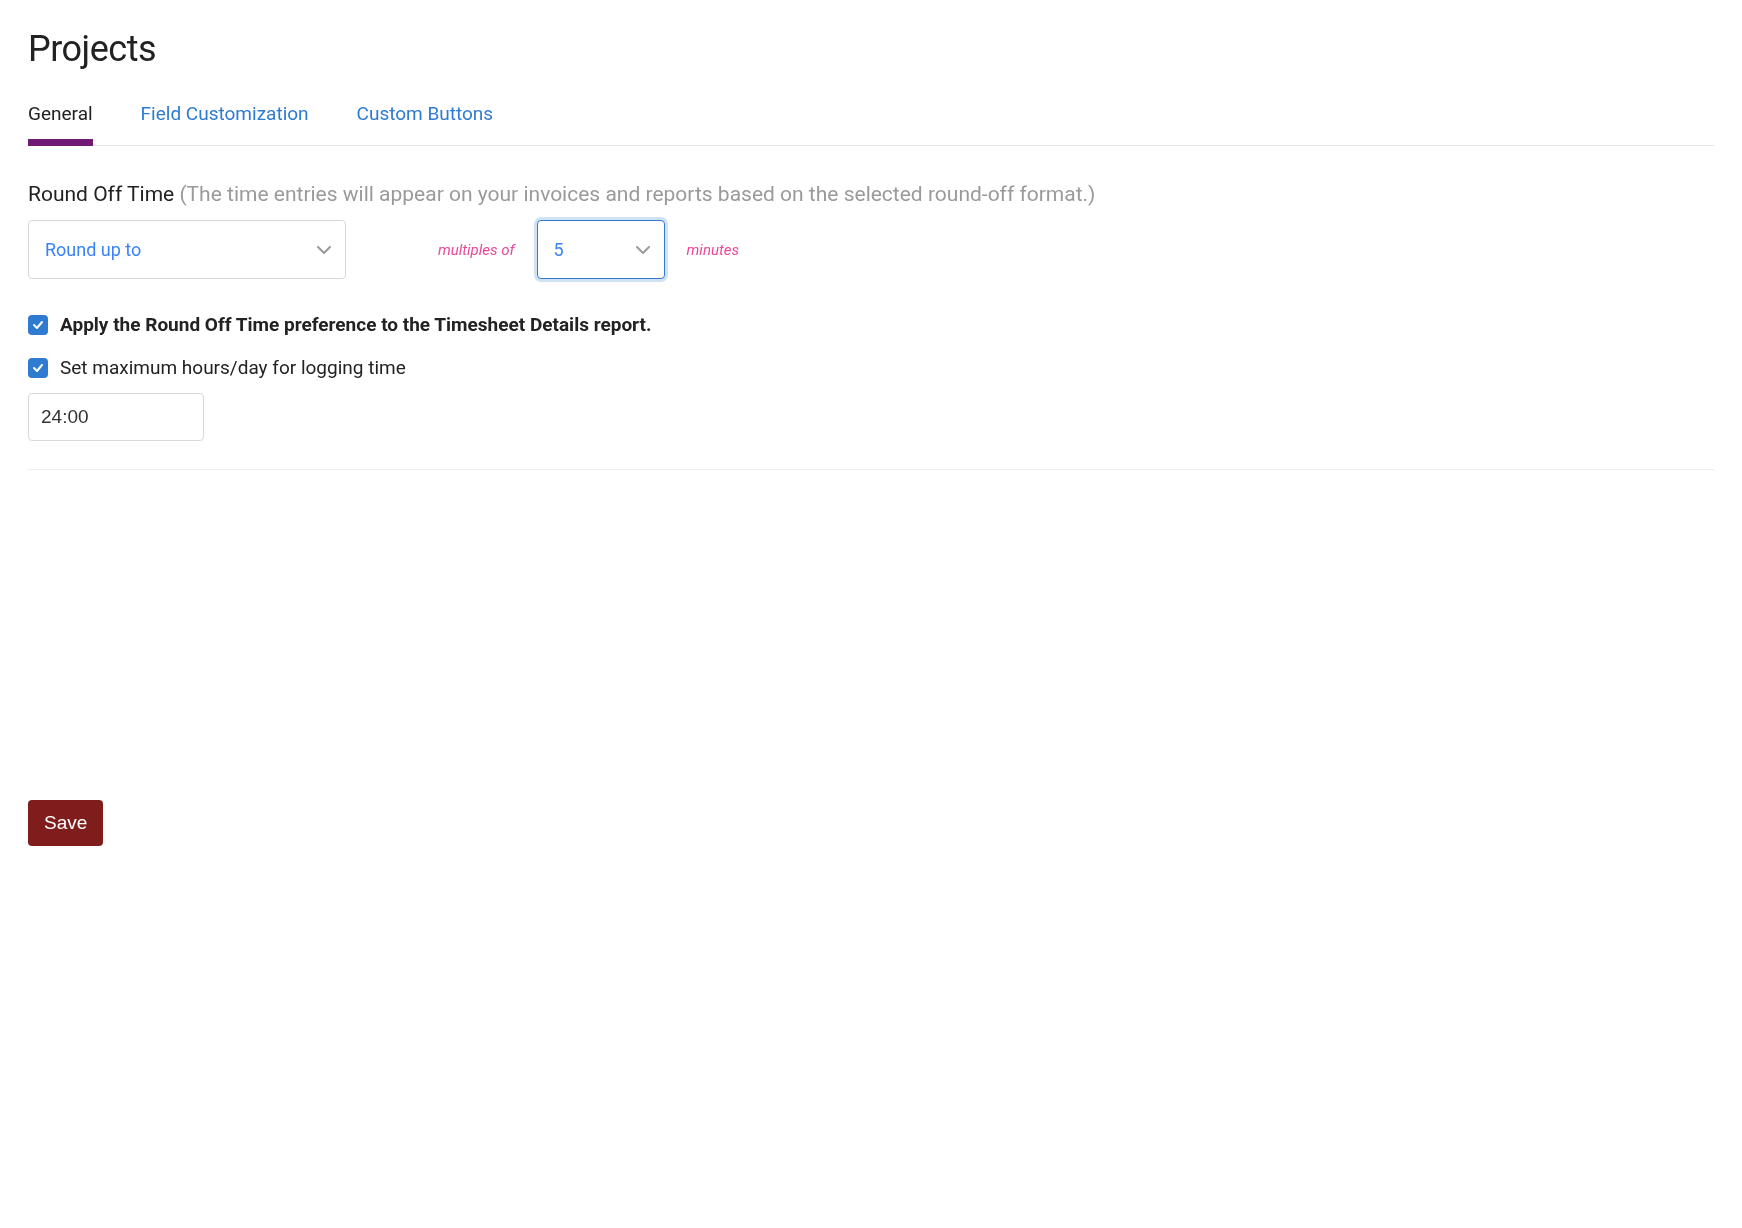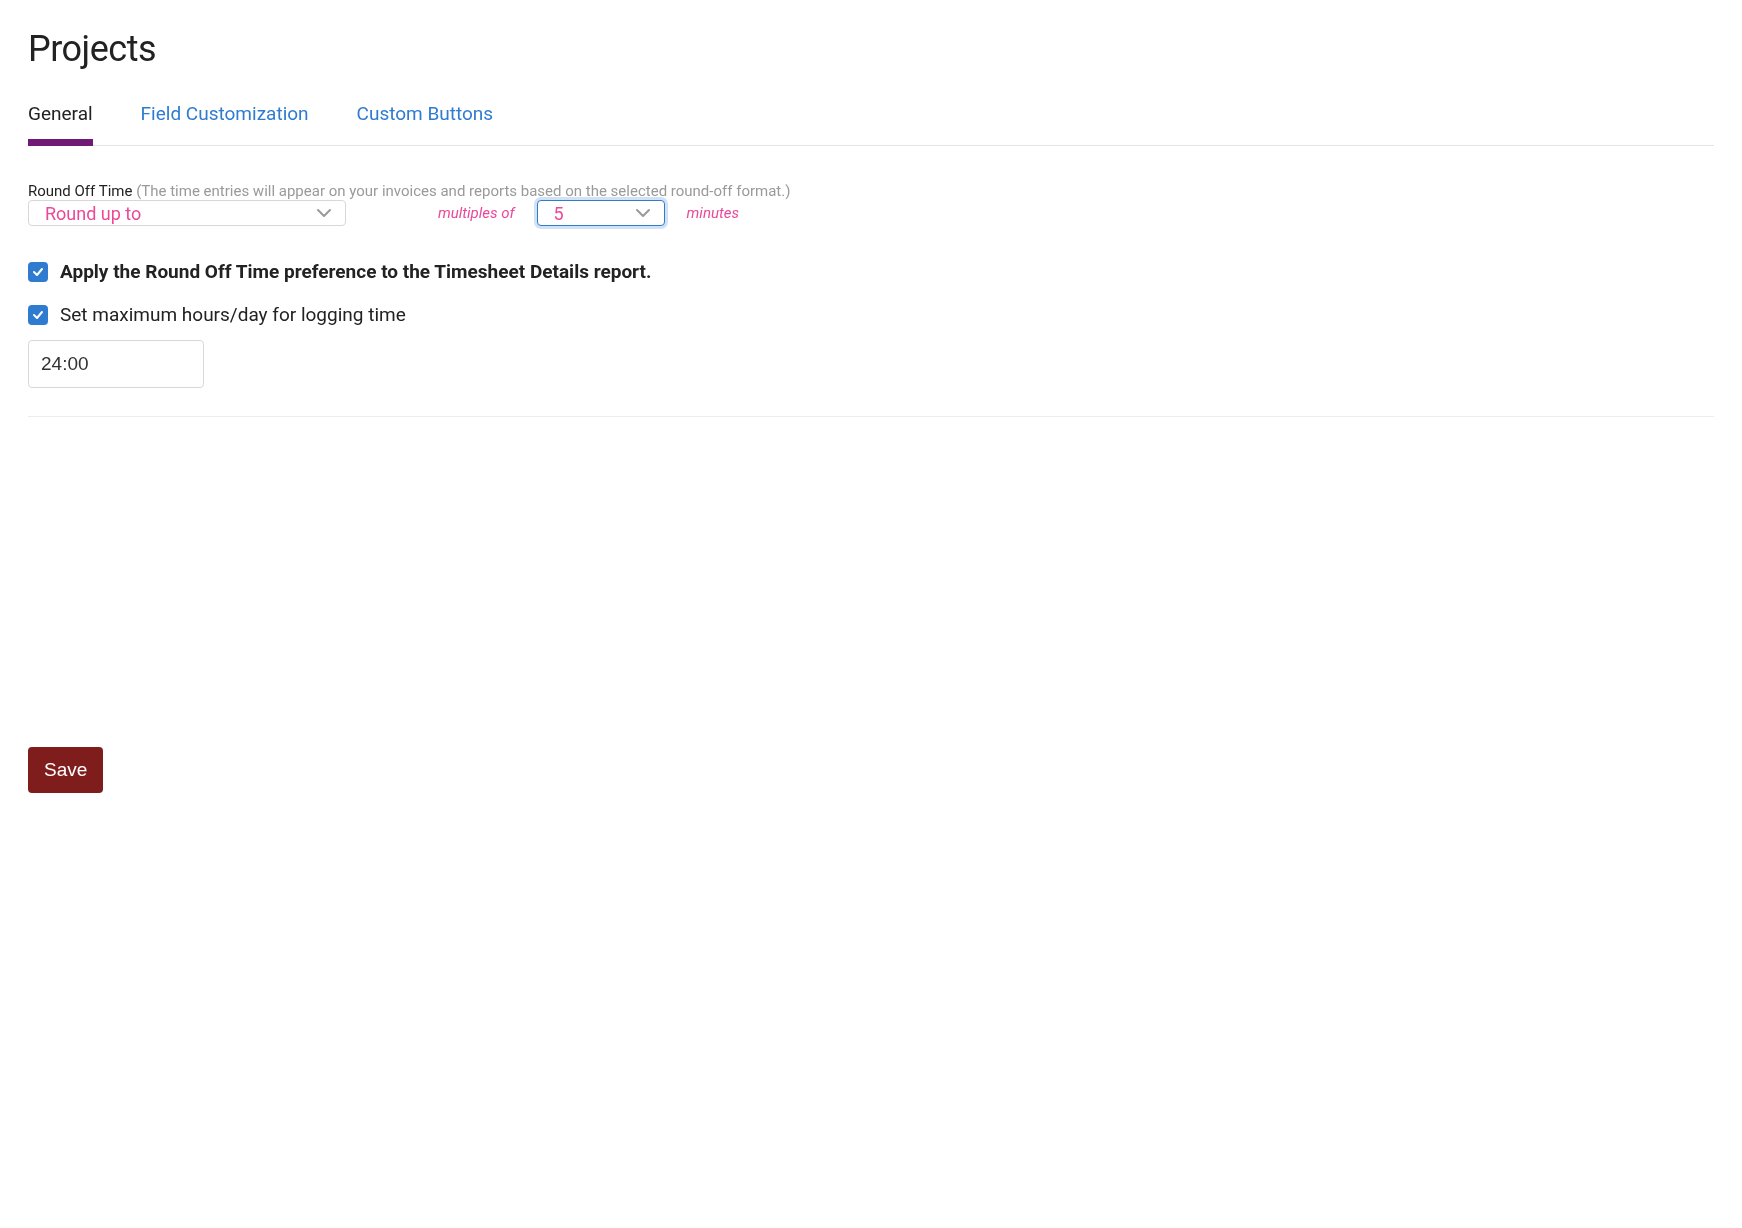--- a/index.html
+++ b/index.html
@@ -31,44 +31,45 @@
     cursor: pointer;
     border-bottom: 4px solid transparent;
     margin-bottom: -1px;
   }
   .tab.active {
     color: #222;
     border-bottom: 7px solid #701a75;
     font-weight: 400;
   }
   .section-label {
-    font-size: 15px;
-    color: #222;
+    font-size: 21px;
+    color: #222;
+    margin-bottom: 14px;
   }
   .section-label .hint {
     color: #9a9a9a;
     font-weight: 400;
   }
   .row {
     display: flex;
     align-items: center;
     gap: 22px;
     margin-bottom: 34px;
   }
   .select {
     position: relative;
     display: inline-flex;
     align-items: center;
     border: 1px solid #d8d8d8;
     border-radius: 4px;
     background: #fff;
-    height: 26px;
+    height: 59px;
     padding: 0 42px 0 16px;
     font-size: 18px;
-    color: #ec4899;
+    color: #3b82f6;
     cursor: pointer;
     min-width: 100px;
   }
   .select.wide { width: 318px; }
   .select.small { width: 128px; }
   .select.focused {
     border: 1px solid #2f7bd0;
     box-shadow: 0 0 0 3px rgba(47,123,208,0.22);
   }
   .select .chev {

